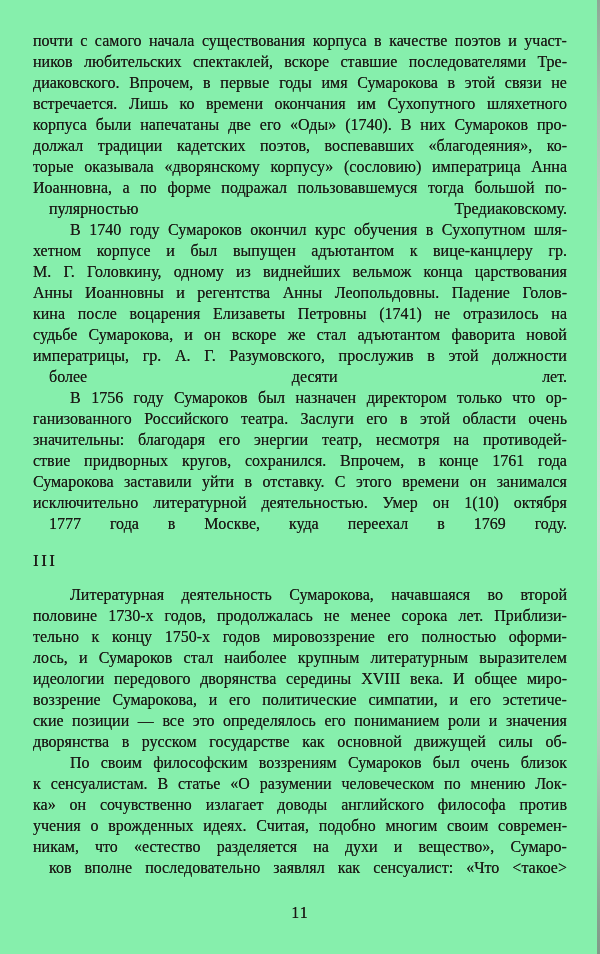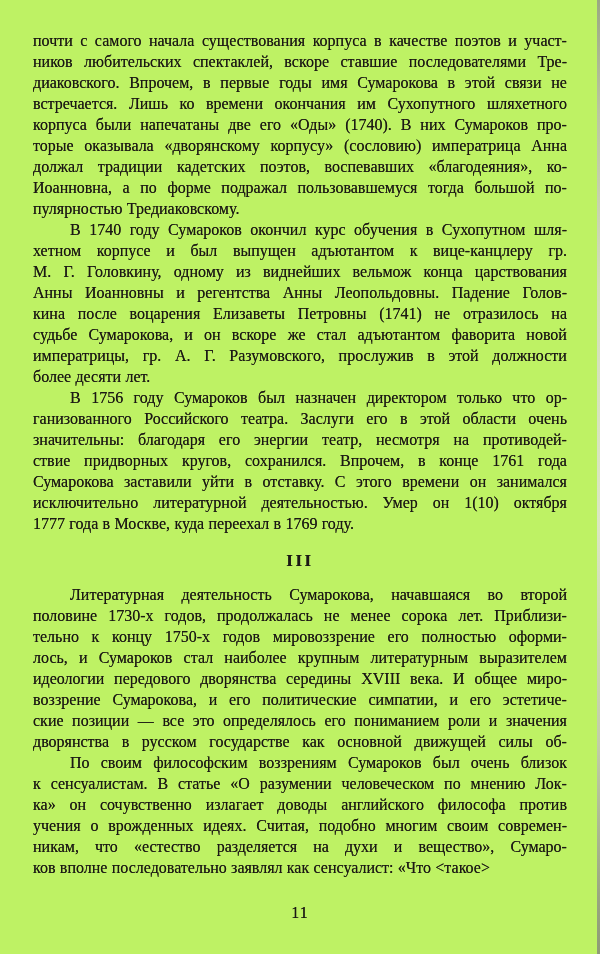--- a/index.html
+++ b/index.html
@@ -14,21 +14,21 @@
     position: relative;
     font-family: "Liberation Serif", "DejaVu Serif", serif;
     color: #1b1815;
   }
   .book-page {
     position: relative;
     width: 600px;
     height: 954px;
     box-sizing: border-box;
     padding: 30px 33px 0 33px;
-    background: #bef264;
+    background: #86efac;
   }
   .text-block {
     width: 534px;
     font-size: 16px;
     text-shadow: 0 0 0.35px rgba(20, 16, 12, 0.75);
   }
   .para {
     margin: 0;
     padding: 0;
   }
@@ -36,29 +36,30 @@
     display: flex;
     justify-content: space-between;
     align-items: baseline;
     height: 21px;
     line-height: 21px;
     white-space: nowrap;
     overflow: hidden;
   }
   .line span { flex: 0 0 auto; }
   .line.last {
-    justify-content: flex-start;
+    justify-content: space-between;
     gap: 0.27em;
+    margin-left: 16px;
   }
   .para.indented .line:first-child {
     padding-left: 37px;
   }
   .section-heading {
-    text-align: center;
-    font-weight: bold;
+    text-align: left;
+    font-weight: normal;
     font-size: 17px;
     line-height: 22px;
     letter-spacing: 2.5px;
     margin: 16px 0 12px 0;
     text-shadow: 0 0 0.4px rgba(20, 16, 12, 0.8);
   }
   .page-number {
     text-align: center;
     font-size: 16px;
     line-height: 20px;
@@ -138,36 +139,36 @@
           <span>две</span>
           <span>его</span>
           <span>«Оды»</span>
           <span>(1740).</span>
           <span>В</span>
           <span>них</span>
           <span>Сумароков</span>
           <span>про-</span>
         </div>
         <div class="line">
+          <span>должал</span>
+          <span>традиции</span>
+          <span>кадетских</span>
+          <span>поэтов,</span>
+          <span>воспевавших</span>
+          <span>«благодеяния»,</span>
+          <span>ко-</span>
+        </div>
+        <div class="line">
           <span>торые</span>
           <span>оказывала</span>
           <span>«дворянскому</span>
           <span>корпусу»</span>
           <span>(сословию)</span>
           <span>императрица</span>
           <span>Анна</span>
-        </div>
-        <div class="line">
-          <span>должал</span>
-          <span>традиции</span>
-          <span>кадетских</span>
-          <span>поэтов,</span>
-          <span>воспевавших</span>
-          <span>«благодеяния»,</span>
-          <span>ко-</span>
         </div>
         <div class="line">
           <span>Иоанновна,</span>
           <span>а</span>
           <span>по</span>
           <span>форме</span>
           <span>подражал</span>
           <span>пользовавшемуся</span>
           <span>тогда</span>
           <span>большой</span>

